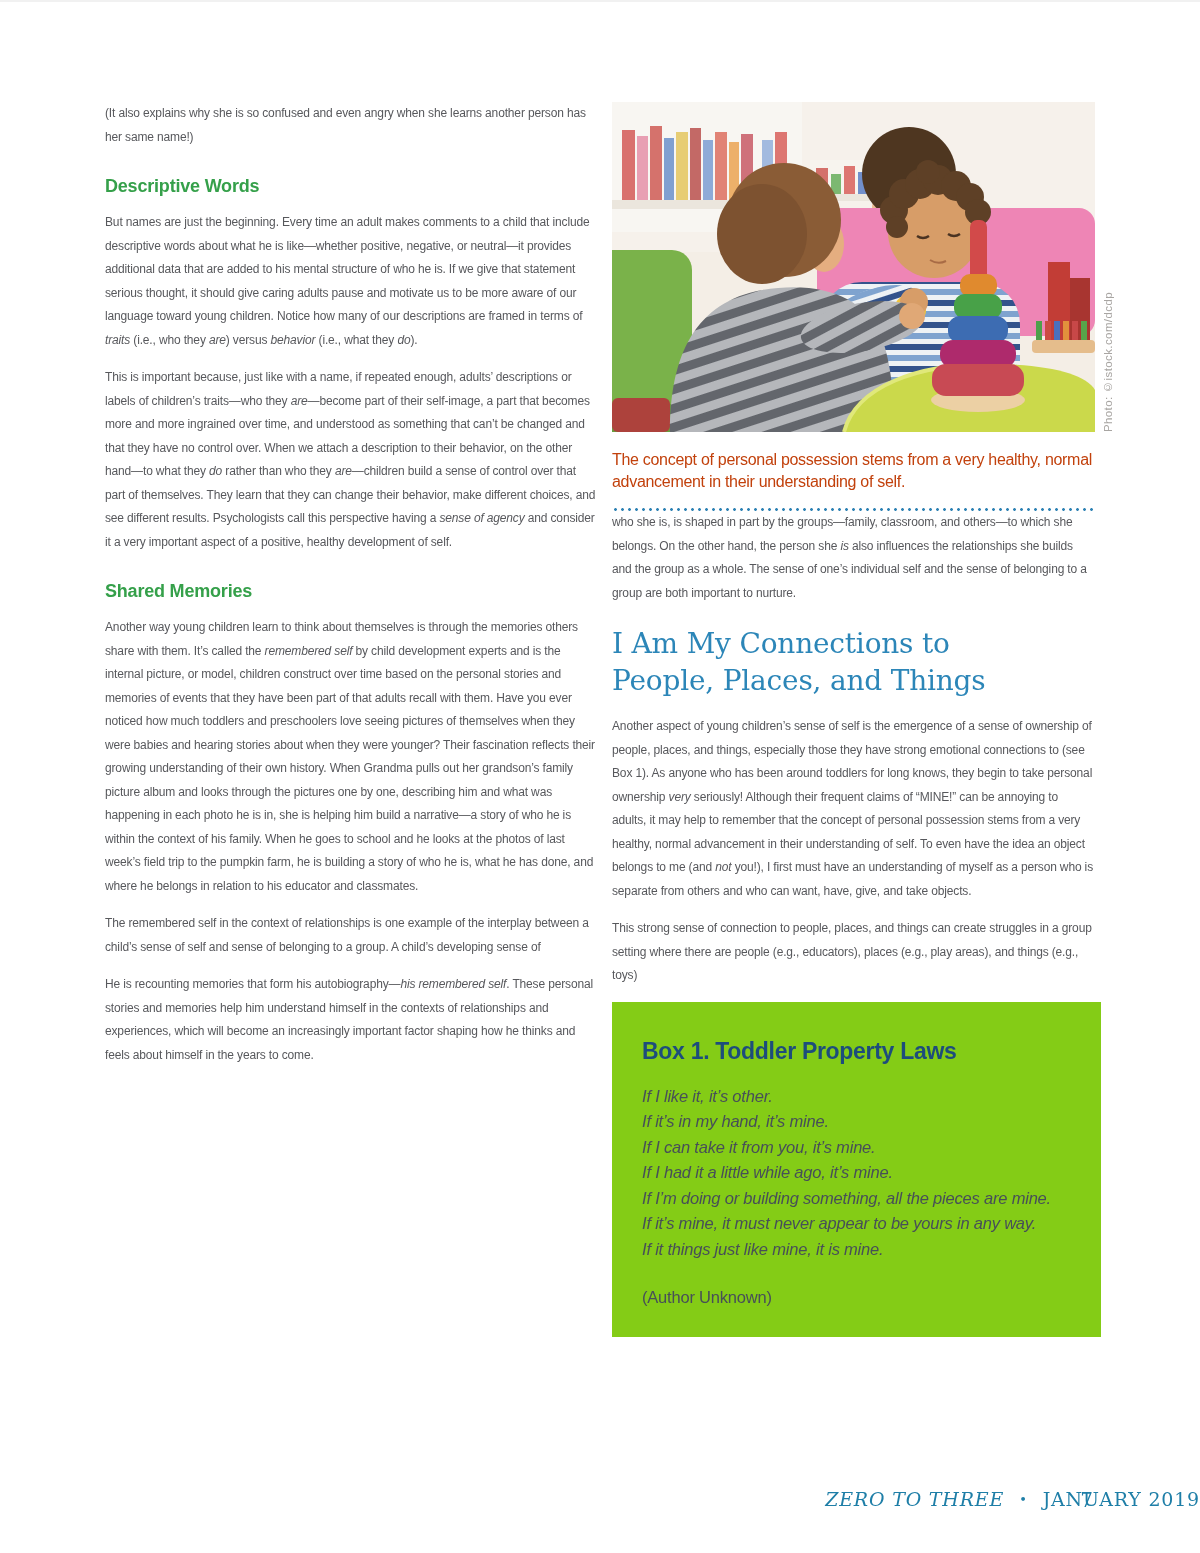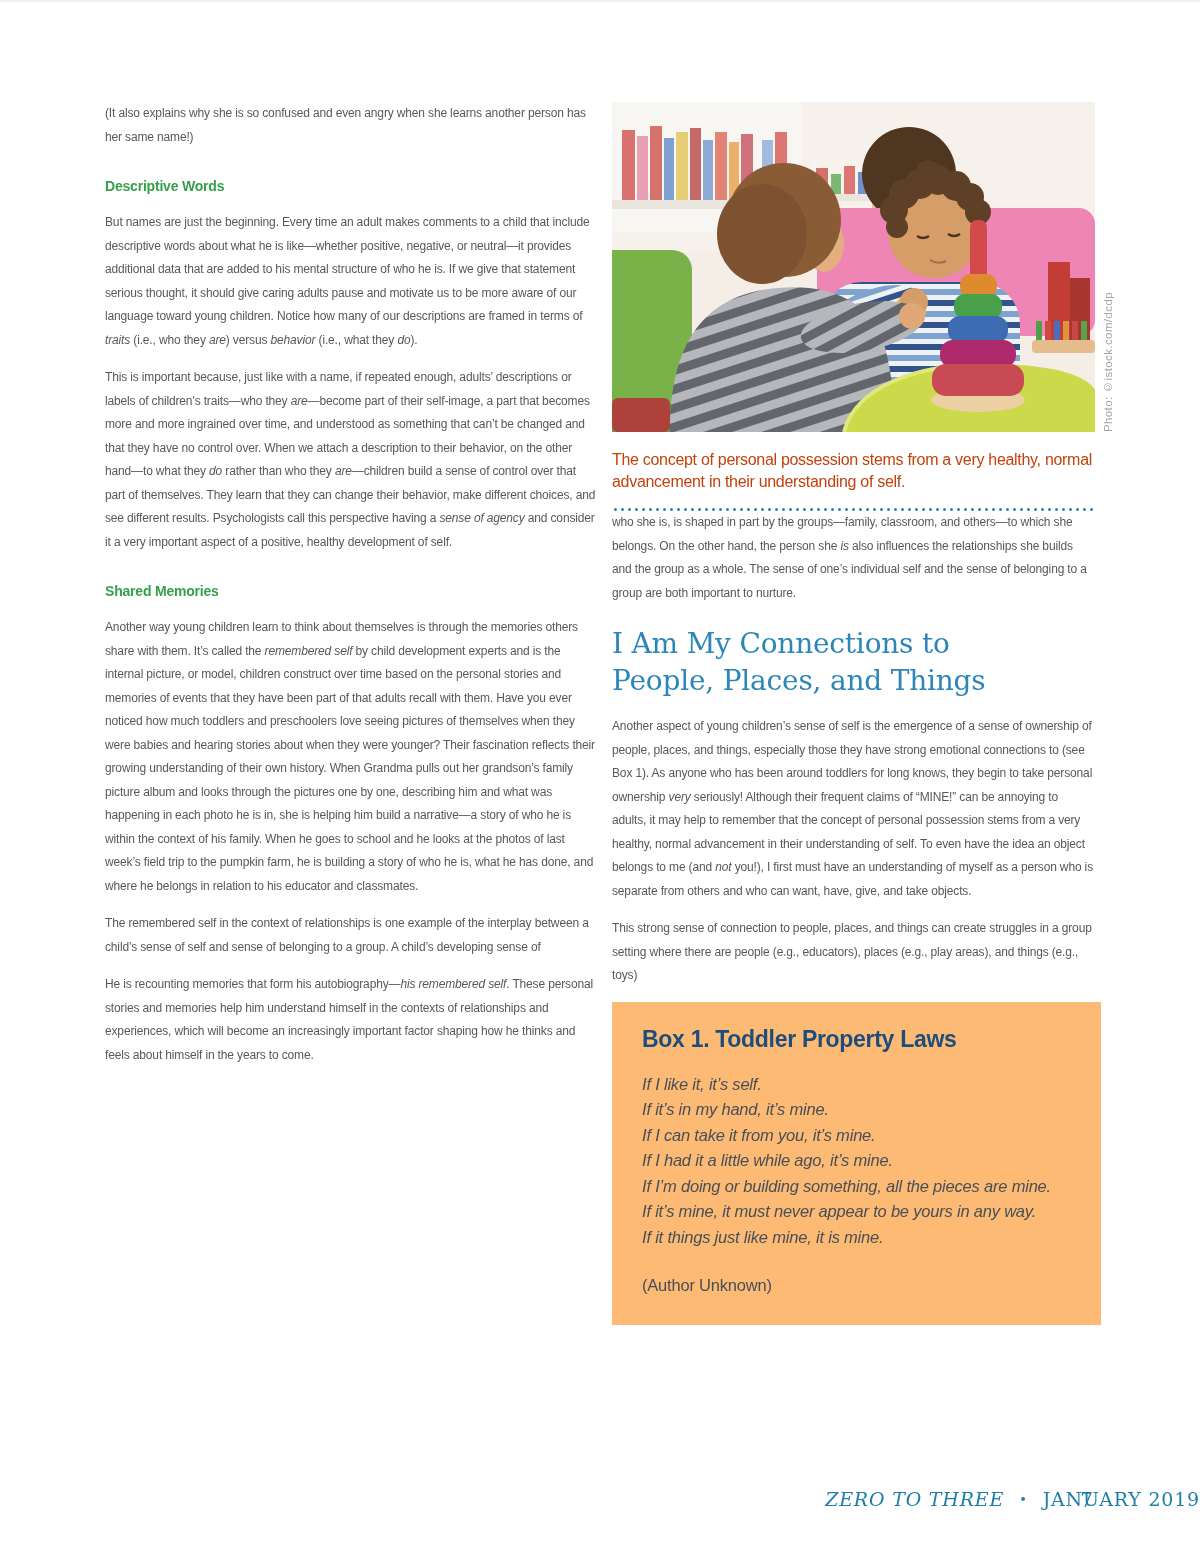--- a/index.html
+++ b/index.html
@@ -6,38 +6,38 @@
   .page{position:relative;width:1200px;height:1553px;background:#ffffff;overflow:hidden;
         font-family:"Liberation Sans",sans-serif;border-top:2px solid #f1f1f1;}
   .col{position:absolute;top:100px;}
   .col-left{left:105px;width:494px;}
   .col-right{left:612px;width:483px;}
 
   p.body{margin:0 0 14px 0;font-size:12px;line-height:23.5px;color:#57585c;letter-spacing:-0.15px;}
   p.body:last-child{margin-bottom:0;}
   p.body i{font-style:italic;}
 
-  h3.green{margin:24px 0 12px 0;font-size:14px;line-height:26px;color:#35a04a;
+  h3.green{margin:24px 0 12px 0;font-size:18px;line-height:26px;color:#35a04a;
            font-weight:700;letter-spacing:-0.2px;}
 
   .photo-wrap{position:relative;width:483px;height:330px;margin:0;padding:0;}
   .photo-wrap svg{display:block;}
   .credit{position:absolute;right:-19px;bottom:0;writing-mode:vertical-rl;transform:rotate(180deg);
           font-size:11.5px;color:#a8a5a2;letter-spacing:0.4px;}
 
   .caption{margin:17px 0 0 0;font-size:16px;line-height:21.5px;color:#c2410c;letter-spacing:-0.3px;}
   .dotted{margin-top:16px;height:3px;background-image:radial-gradient(circle,#2e82b4 1.3px,rgba(0,0,0,0) 1.5px);
           background-size:7px 3px;background-repeat:repeat-x;background-position:left center;}
 
   .rp1{margin-top:32px;}
 
   h2.blue-h{margin:20px 0 16px 0;font-family:"DejaVu Serif",serif;font-weight:400;
             font-size:28px;line-height:37px;color:#2c86b8;letter-spacing:-0.2px;}
 
-  .box{box-sizing:border-box;margin-top:11px;width:489px;background:#fdba74;padding:24px 30px 30px 30px;}
+  .box{box-sizing:border-box;margin-top:11px;width:489px;background:#84cc16;padding:36px 30px 30px 30px;}
   .box-title{margin:0 0 20px 0;font-size:23px;line-height:26px;color:#1d4d7c;font-weight:700;letter-spacing:-0.3px;}
   .box-line{font-style:italic;font-size:16.5px;line-height:25.5px;color:#474f58;letter-spacing:-0.2px;}
   .box-author{margin-top:26px;font-size:16.5px;color:#474f58;letter-spacing:-0.2px;}
 
   .footer{position:absolute;top:1486px;left:0;width:1200px;text-align:right;
           font-family:"DejaVu Serif",serif;font-size:19px;color:#1e7ea7;letter-spacing:0.8px;}
   .footer .journal{font-style:italic;margin-right:15px;}
   .footer .sep{font-size:13px;vertical-align:2px;margin-right:15px;}
   .pagenum{position:absolute;top:1486px;right:107px;font-family:"DejaVu Serif",serif;
            font-size:20px;color:#1e7ea7;}
@@ -183,21 +183,21 @@
     <h2 class="blue-h">
       <span>I Am My Connections to</span><br>
       <span>People, Places, and Things</span>
     </h2>
 
     <p class="body"><span>Another aspect of young children’s sense of self is the emergence of a sense of ownership of people, places, and things, especially those they have strong emotional connections to (see Box 1). As anyone who has been around toddlers for long knows, they begin to take personal ownership </span><i>very</i><span> seriously! Although their frequent claims of “MINE!” can be annoying to adults, it may help to remember that the concept of personal possession stems from a very healthy, normal advancement in their understanding of self. To even have the idea an object belongs to me (and </span><i>not</i><span> you!), I first must have an understanding of myself as a person who is separate from others and who can want, have, give, and take objects.</span></p>
     <p class="body"><span>This strong sense of connection to people, places, and things can create struggles in a group setting where there are people (e.g., educators), places (e.g., play areas), and things (e.g., toys)</span></p>
 
     <aside class="box">
       <h4 class="box-title">Box 1. Toddler Property Laws</h4>
-      <div class="box-line">If I like it, it’s self.</div>
+      <div class="box-line">If I like it, it’s other.</div>
       <div class="box-line">If it’s in my hand, it’s mine.</div>
       <div class="box-line">If I can take it from you, it’s mine.</div>
       <div class="box-line">If I had it a little while ago, it’s mine.</div>
       <div class="box-line">If I’m doing or building something, all the pieces are mine.</div>
       <div class="box-line">If it’s mine, it must never appear to be yours in any way.</div>
       <div class="box-line">If it things just like mine, it is mine.</div>
       <div class="box-author">(Author Unknown)</div>
     </aside>
   </div>
 

